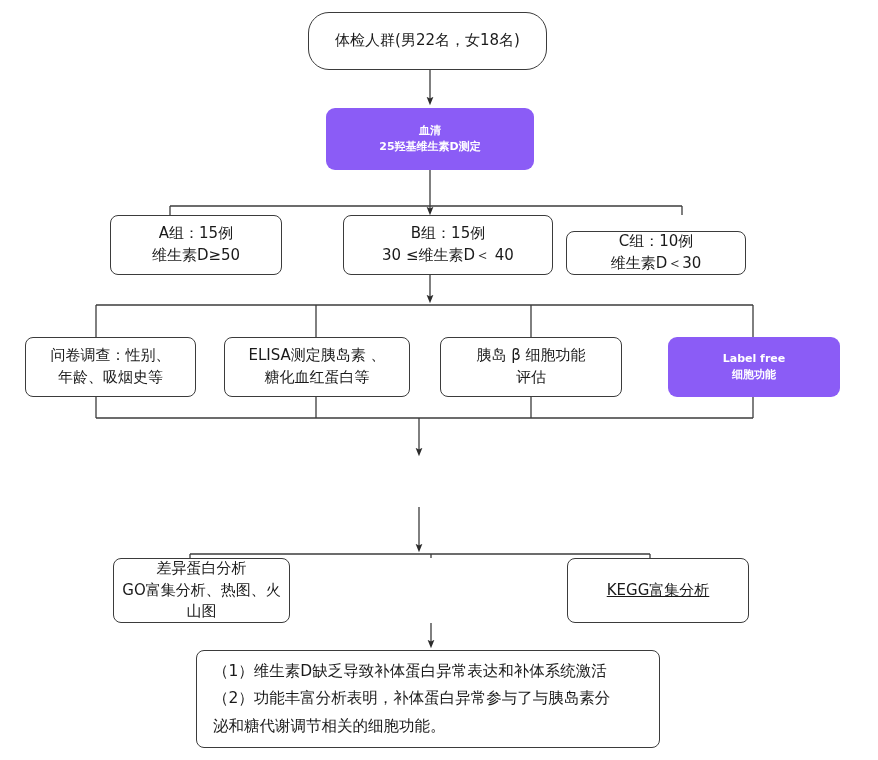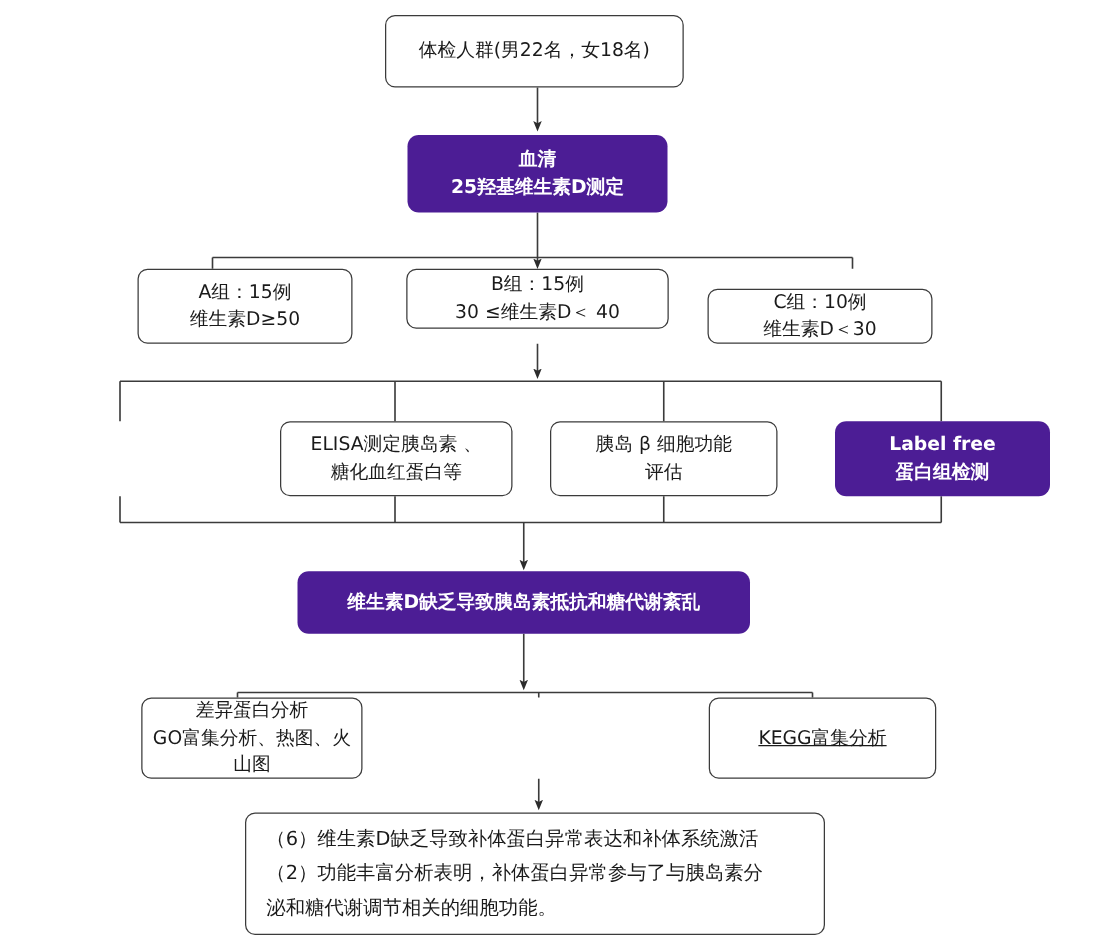--- a/index.html
+++ b/index.html
@@ -35,39 +35,39 @@
     white-space: pre-line;
     z-index: 2;
   }
   .node.plain {
     background: #ffffff;
     border: 1.3px solid #3b3b3b;
     color: #1a1a1a;
     font-size: 15px;
   }
   .node.accent {
-    background: #4c1d95;
+    background: #8b5cf6;
     border: none;
     color: #ffffff;
-    font-size: 15px;
+    font-size: 11px;
     font-weight: bold;
     border-radius: 9px;
   }
   .node.leftalign {
     justify-content: flex-start;
     text-align: left;
     padding-left: 16px;
     padding-right: 14px;
     line-height: 1.75;
     font-size: 15.5px;
   }
-  .n-top     { left: 308px; top: 12px;  width: 239px; height: 58px; }
+  .n-top     { left: 308px; top: 12px;  width: 239px; height: 58px; border-radius: 21px; }
   .n-serum   { left: 326px; top: 108px; width: 208px; height: 62px; font-size: 14.5px; }
   .n-ga      { left: 110px; top: 215px; width: 172px; height: 60px; }
-  .n-gb      { left: 325px; top: 215px; width: 210px; height: 48px; }
+  .n-gb      { left: 343px; top: 215px; width: 210px; height: 60px; }
   .n-gc      { left: 566px; top: 231px; width: 180px; height: 44px; }
   .n-m1      { left: 25px;  top: 337px; width: 171px; height: 60px; }
   .n-m2      { left: 224px; top: 337px; width: 186px; height: 60px; }
   .n-m3      { left: 440px; top: 337px; width: 182px; height: 60px; }
   .n-m4      { left: 668px; top: 337px; width: 172px; height: 60px; font-size: 14.5px; }
   .n-concl   { left: 238px; top: 457px; width: 362px; height: 50px; font-size: 14.5px; }
   .n-a1      { left: 113px; top: 558px; width: 177px; height: 65px; }
   .n-a2      { left: 327px; top: 558px; width: 209px; height: 65px; }
   .n-a3      { left: 567px; top: 558px; width: 182px; height: 65px; text-decoration: underline; }
   .n-final   { left: 196px; top: 650px; width: 464px; height: 98px; }
@@ -123,31 +123,32 @@
   <div class="node accent n-serum">血清
 25羟基维生素D测定</div>
 
   <div class="node plain n-ga">A组：15例
 维生素D≥50</div>
   <div class="node plain n-gb">B组：15例
 30 ≤维生素D＜ 40</div>
   <div class="node plain n-gc">C组：10例
 维生素D＜30</div>
 
+  <div class="node plain n-m1">问卷调查：性别、
+年龄、吸烟史等</div>
   <div class="node plain n-m2">ELISA测定胰岛素 、
 糖化血红蛋白等</div>
   <div class="node plain n-m3">胰岛 β 细胞功能
 评估</div>
   <div class="node accent n-m4">Label free
-蛋白组检测</div>
+细胞功能</div>
 
-  <div class="node accent n-concl">维生素D缺乏导致胰岛素抵抗和糖代谢紊乱</div>
 
   <div class="node plain n-a1">差异蛋白分析
 GO富集分析、热图、火
 山图</div>
   <div class="node plain n-a3">KEGG富集分析</div>
 
-  <div class="node plain leftalign n-final">（6）维生素D缺乏导致补体蛋白异常表达和补体系统激活
+  <div class="node plain leftalign n-final">（1）维生素D缺乏导致补体蛋白异常表达和补体系统激活
 （2）功能丰富分析表明，补体蛋白异常参与了与胰岛素分
 泌和糖代谢调节相关的细胞功能。</div>
 
 </div>
 
 </body></html>

